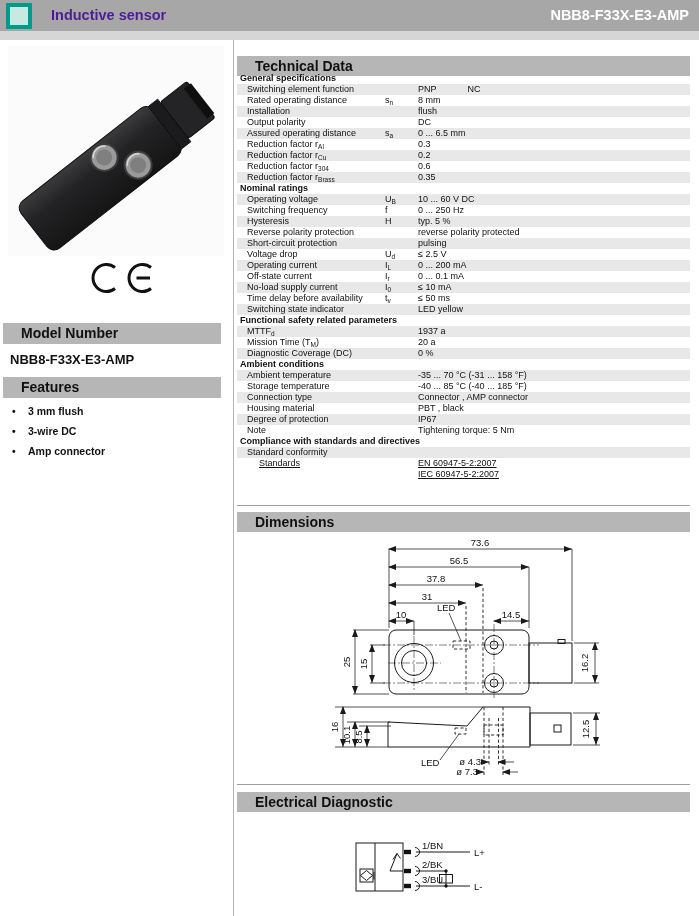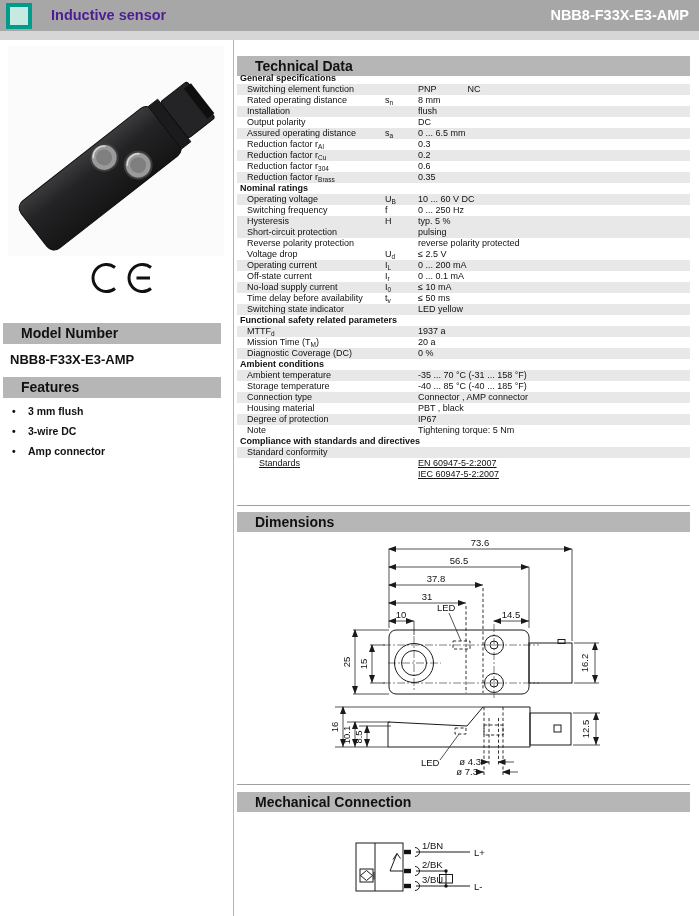--- a/index.html
+++ b/index.html
@@ -164,29 +164,29 @@
       <div class="spec-row">
         <span class="c-lbl">Switching frequency</span>
         <span class="c-sym">f</span>
         <span class="c-val">0 ... 250 Hz</span>
       </div>
       <div class="spec-row shade">
         <span class="c-lbl">Hysteresis</span>
         <span class="c-sym">H</span>
         <span class="c-val">typ. 5  %</span>
       </div>
+      <div class="spec-row">
+        <span class="c-lbl">Reverse polarity protection</span>
+        <span class="c-sym"></span>
+        <span class="c-val">reverse polarity protected</span>
+      </div>
       <div class="spec-row shade">
         <span class="c-lbl">Short-circuit protection</span>
         <span class="c-sym"></span>
         <span class="c-val">pulsing</span>
-      </div>
-      <div class="spec-row">
-        <span class="c-lbl">Reverse polarity protection</span>
-        <span class="c-sym"></span>
-        <span class="c-val">reverse polarity protected</span>
       </div>
       <div class="spec-row">
         <span class="c-lbl">Voltage drop</span>
         <span class="c-sym">U<span class="sub">d</span></span>
         <span class="c-val">≤ 2.5 V</span>
       </div>
       <div class="spec-row shade">
         <span class="c-lbl">Operating current</span>
         <span class="c-sym">I<span class="sub">L</span></span>
         <span class="c-val">0 ... 200 mA</span>
@@ -373,21 +373,21 @@
       <text x="248" y="225" text-anchor="end">ø 4.3</text>
       <line class="lnthin" x1="250" y1="222" x2="256" y2="222" marker-end="url(#ae)"></line>
       <line class="lnthin" x1="265.5" y1="222" x2="281" y2="222" marker-start="url(#as)"></line>
       <text x="245" y="235" text-anchor="end">ø 7.3</text>
       <line class="lnthin" x1="247" y1="232" x2="251" y2="232" marker-end="url(#ae)"></line>
       <line class="lnthin" x1="270" y1="232" x2="285" y2="232" marker-start="url(#as)"></line>
     </g>
   </svg>
 
   <div class="hline" style="top:784px"></div>
-  <div class="secbar right" style="top:792px">Mechanical Connection</div>
+  <div class="secbar right" style="top:792px">Electrical Diagnostic</div>
   <svg style="left:233px;top:813px" width="466" height="103" viewBox="0 0 466 103">
 
     <rect class="ln" x="123" y="30" width="47" height="48" fill="#fff"></rect>
     <line class="ln" x1="142" y1="30" x2="142" y2="78"></line>
     <g>
       <rect class="ln" x="127" y="56" width="13" height="13"></rect>
       <polygon class="ln" points="133.5,57.5 139.5,62.5 133.5,67.5 127.5,62.5" fill="#fff"></polygon>
       <line class="ln" x1="141" y1="59" x2="141" y2="66.5"></line>
     </g>
 

